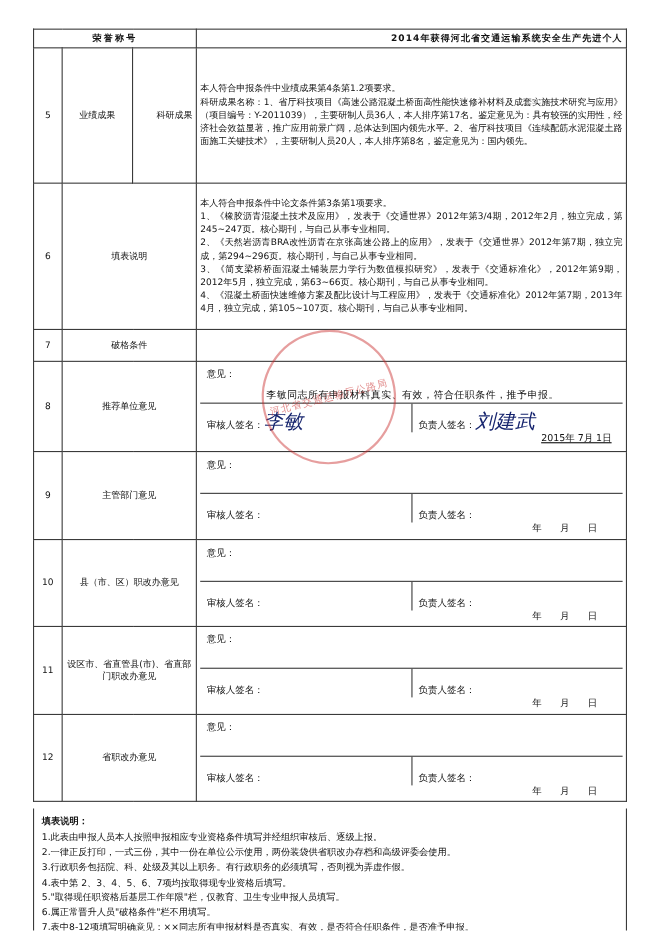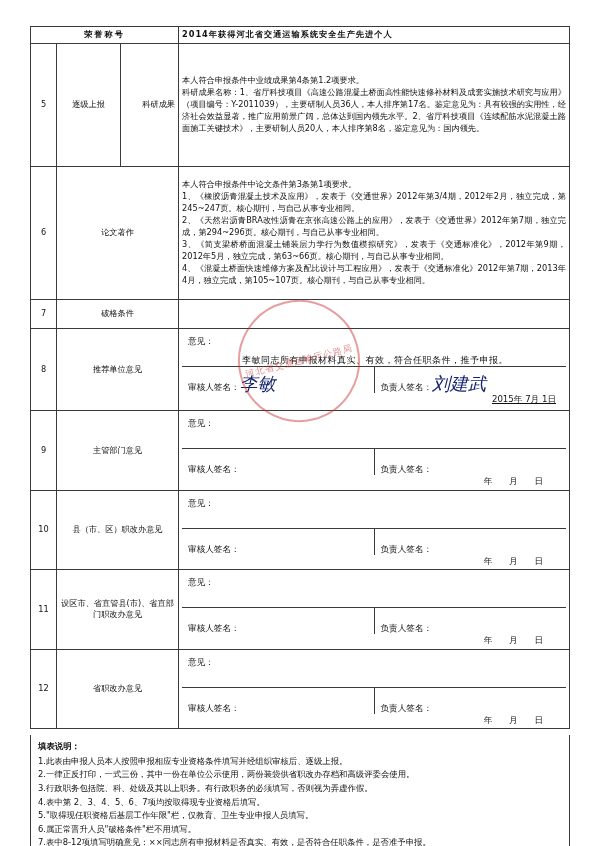--- a/index.html
+++ b/index.html
@@ -4,21 +4,21 @@
 <style>
   html,body{margin:0;padding:0;background:#ffffff;}
   body{width:600px;height:846px;font-family:"DejaVu Sans","Liberation Sans",sans-serif;color:#111;}
   .page{position:relative;width:600px;height:754px;box-sizing:border-box;padding:26px 30px 10px 30px;}
   table.form{border-collapse:collapse;width:540px;table-layout:fixed;}
   table.form td{border:1px solid #3a3a3a;vertical-align:middle;padding:2px 3px;font-size:8.2px;line-height:1.45;}
   .c-num{width:22px;text-align:center;font-size:9px;}
   .c-lbl{width:62px;text-align:center;font-size:9px;line-height:1.5;}
   .c-sub{width:56px;text-align:right;font-size:8.6px;line-height:1.5;font-family:Liberation Serif, serif;}
   .body-cell{padding:3px 5px;text-align:justify;margin-top:32px;}
-  .hdr-title{text-align:left;font-size:12px;font-weight:bold;letter-spacing:1px;padding:7px 0;}
+  .hdr-title{text-align:right;font-size:12px;font-weight:bold;letter-spacing:1px;padding:7px 0;}
   .hdr-lbl{text-align:center;font-size:10.5px;font-weight:bold;letter-spacing:2px;}
   .vtop{vertical-align:top;}
   .opinion-line{font-size:8.6px;}
   .opinion-text{font-size:9px;margin-top:7px;margin-left:54px;letter-spacing:.5px;}
   .date-row{text-align:right;font-size:8.6px;padding-right:16px;letter-spacing:7px;}
   .sig-cell{padding:0;}
   .sig-inner{display:flex;}
   .sig-inner>div{flex:1;padding:4px 6px;font-size:8.6px;}
   .sig-inner>div:first-child{border-right:0;}
   .note{margin-top:6px;border:1px solid #3a3a3a;border-top:0;padding:5px 7px 7px 7px;width:540px;box-sizing:border-box;font-size:8.4px;line-height:1.62;}
@@ -39,29 +39,29 @@
         <col>
     </colgroup>
     <tbody>
       <tr>
         <td class="hdr-lbl" colspan="3">荣誉称号</td>
         <td class="hdr-title">2014年获得河北省交通运输系统安全生产先进个人</td>
       </tr>
 
       <tr>
         <td class="c-num">5</td>
-        <td class="c-lbl">逐级上报</td>
+        <td class="c-lbl">业绩成果</td>
         <td class="c-sub">科研成果</td>
         <td class="body-cell vtop" style="height:118px;white-space:pre-wrap;">本人符合申报条件中业绩成果第4条第1.2项要求。
 科研成果名称：1、省厅科技项目《高速公路混凝土桥面高性能快速修补材料及成套实施技术研究与应用》（项目编号：Y-2011039），主要研制人员36人，本人排序第17名。鉴定意见为：具有较强的实用性，经济社会效益显著，推广应用前景广阔，总体达到国内领先水平。2、省厅科技项目《连续配筋水泥混凝土路面施工关键技术》，主要研制人员20人，本人排序第8名，鉴定意见为：国内领先。</td>
       </tr>
 
       <tr>
         <td class="c-num">6</td>
-        <td class="c-lbl" colspan="2">论文著作</td>
+        <td class="c-lbl" colspan="2">填表说明</td>
         <td class="body-cell vtop" style="height:128px;white-space:pre-wrap;">本人符合申报条件中论文条件第3条第1项要求。
 1、《橡胶沥青混凝土技术及应用》，发表于《交通世界》2012年第3/4期，2012年2月，独立完成，第245~247页。核心期刊，与自己从事专业相同。
 2、《天然岩沥青BRA改性沥青在京张高速公路上的应用》，发表于《交通世界》2012年第7期，独立完成，第294~296页。核心期刊，与自己从事专业相同。
 3、《简支梁桥桥面混凝土铺装层力学行为数值模拟研究》，发表于《交通标准化》，2012年第9期，2012年5月，独立完成，第63~66页。核心期刊，与自己从事专业相同。
 4、《混凝土桥面快速维修方案及配比设计与工程应用》，发表于《交通标准化》2012年第7期，2013年4月，独立完成，第105~107页。核心期刊，与自己从事专业相同。</td>
       </tr>
 
       <tr>
         <td class="c-num">7</td>
         <td class="c-lbl" colspan="2">破格条件</td>

